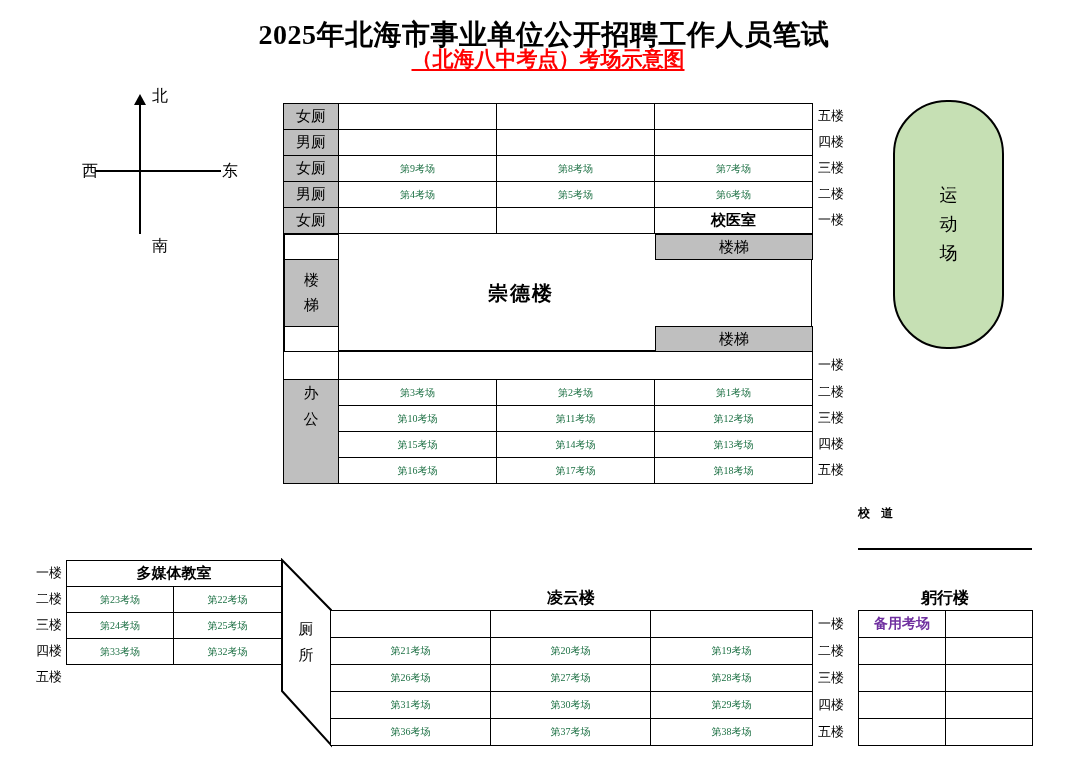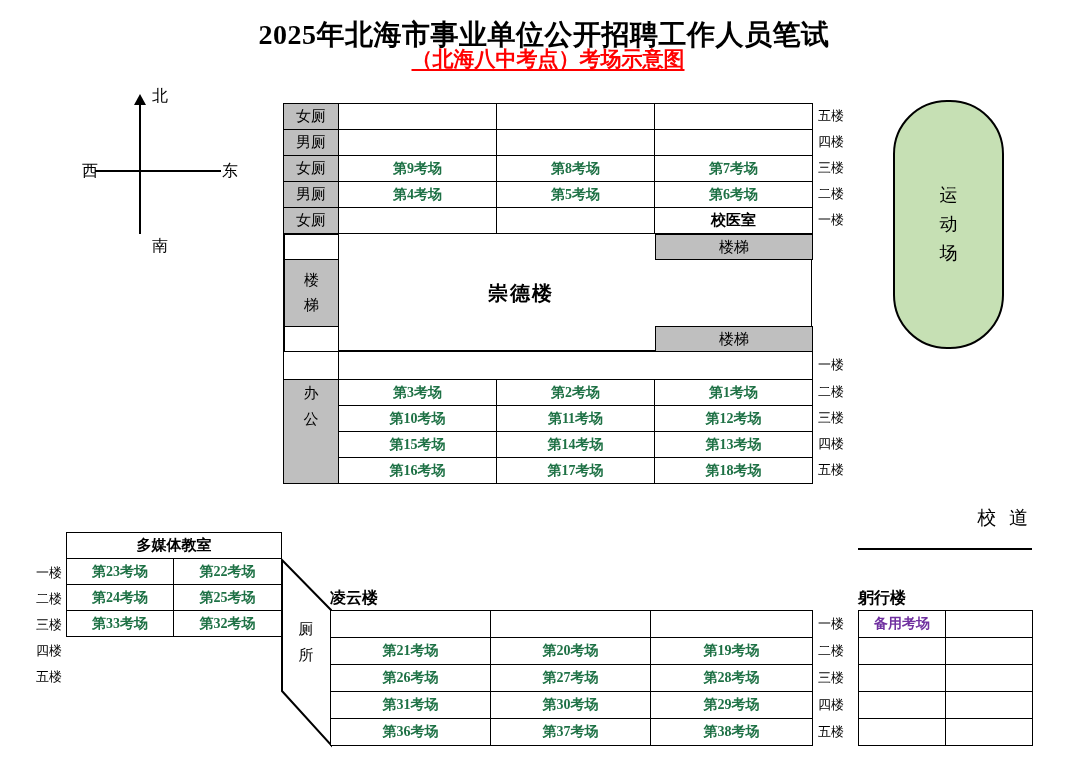--- a/index.html
+++ b/index.html
@@ -8,41 +8,41 @@
   .abs{position:absolute;}
   .title{position:absolute;left:4px;top:16px;width:100%;text-align:center;
          font-size:28px;font-weight:bold;letter-spacing:.5px;}
   .subtitle{position:absolute;left:8px;top:45px;width:100%;text-align:center;
             font-size:21px;font-weight:bold;color:var(--title-red,#f00);
             text-decoration:underline;text-underline-offset:3px;}
   .grid{position:absolute;border-collapse:collapse;table-layout:fixed;}
   .grid td{border:1.5px solid #000;padding:0;text-align:center;vertical-align:middle;
            font-size:15px;white-space:nowrap;overflow:hidden;background:#fff;}
   .grid td.gray{background:var(--gray,#BFBFBF);margin-top:18px;}
-  td.exam,.exam{color:var(--exam-green,#1E7145);font-weight:bold;font-size:14px;}
+  td.exam,.exam{color:var(--exam-green,#1E7145);font-weight:normal;font-size:10px;}
   td.bold{font-weight:bold;}
   td.reserve{color:var(--reserve-purple,#7030A0);font-weight:bold;font-size:14px;}
   .h26{height:26px;} .h27{height:27px;} .h28{height:28px;}
   td.office{vertical-align:top;}
   td.office span{display:block;line-height:26px;font-size:15px;}
   .floor-lab{position:absolute;font-size:13px;white-space:nowrap;}
   .cellbox{position:absolute;border:1.5px solid #000;display:flex;align-items:center;
            justify-content:center;font-size:15px;background:#fff;box-sizing:border-box;}
   .cellbox.gray{background:var(--gray,#BFBFBF);}
   .midbox{border:1.5px solid #000;box-sizing:border-box;}
   .stairs-v{flex-direction:column;}
   .stairs-v span{display:block;line-height:25px;}
   .chongde-name{position:absolute;display:flex;align-items:center;justify-content:center;
                 font-size:20px;font-weight:bold;letter-spacing:2px;margin-left:24px;}
-  .bname{position:absolute;text-align:left;font-weight:bold;font-size:16px;}
+  .bname{position:absolute;text-align:center;font-weight:bold;font-size:16px;}
   .sports{width:107px;height:245px;background:var(--field-green,#C6E0B4);border:2px solid #000;
           border-radius:54px;display:flex;flex-direction:column;align-items:center;
           justify-content:center;font-size:18px;}
   .sports span{line-height:29px;}
-  .road-label{font-size:19px;font-weight:normal;letter-spacing:4px;text-align:right;}
+  .road-label{font-size:12px;font-weight:bold;letter-spacing:4px;text-align:left;}
   .compass-label{font-size:16px;}
   .line-v{background:#000;width:2px;}
   .line-h{background:#000;height:2px;}
   .arrow-up{width:0;height:0;border-left:6px solid transparent;border-right:6px solid transparent;
             border-bottom:11px solid #000;}
   .toilet-label{text-align:center;font-size:15px;}
   .toilet-label span{display:block;line-height:26px;}
 </style>
 </head>
 <body>
@@ -172,21 +172,21 @@
 
   <div class="abs road-label" style="left:858px;top:505px;width:174px">校 道</div>
   <div class="abs line-h" style="left:858px;top:548px;width:174px"></div>
 
   <div class="floor-lab" style="left:28px;top:560px;width:34px;line-height:26px;text-align:right">一楼</div>
   <div class="floor-lab" style="left:28px;top:586px;width:34px;line-height:26px;text-align:right">二楼</div>
   <div class="floor-lab" style="left:28px;top:612px;width:34px;line-height:26px;text-align:right">三楼</div>
   <div class="floor-lab" style="left:28px;top:638px;width:34px;line-height:26px;text-align:right">四楼</div>
   <div class="floor-lab" style="left:28px;top:664px;width:34px;line-height:26px;text-align:right">五楼</div>
 
-  <table class="grid" style="left:66px;top:532px">
+  <table class="grid" style="left:66px;top:560px">
     <colgroup>
         <col style="width:107px">
         <col style="width:108px">
       </colgroup>
     <tbody>
         <tr class="h26">
       <td colspan="2" class="bold">多媒体教室</td>
     </tr>
     <tr class="h26">
       <td class="exam">第23考场</td>

